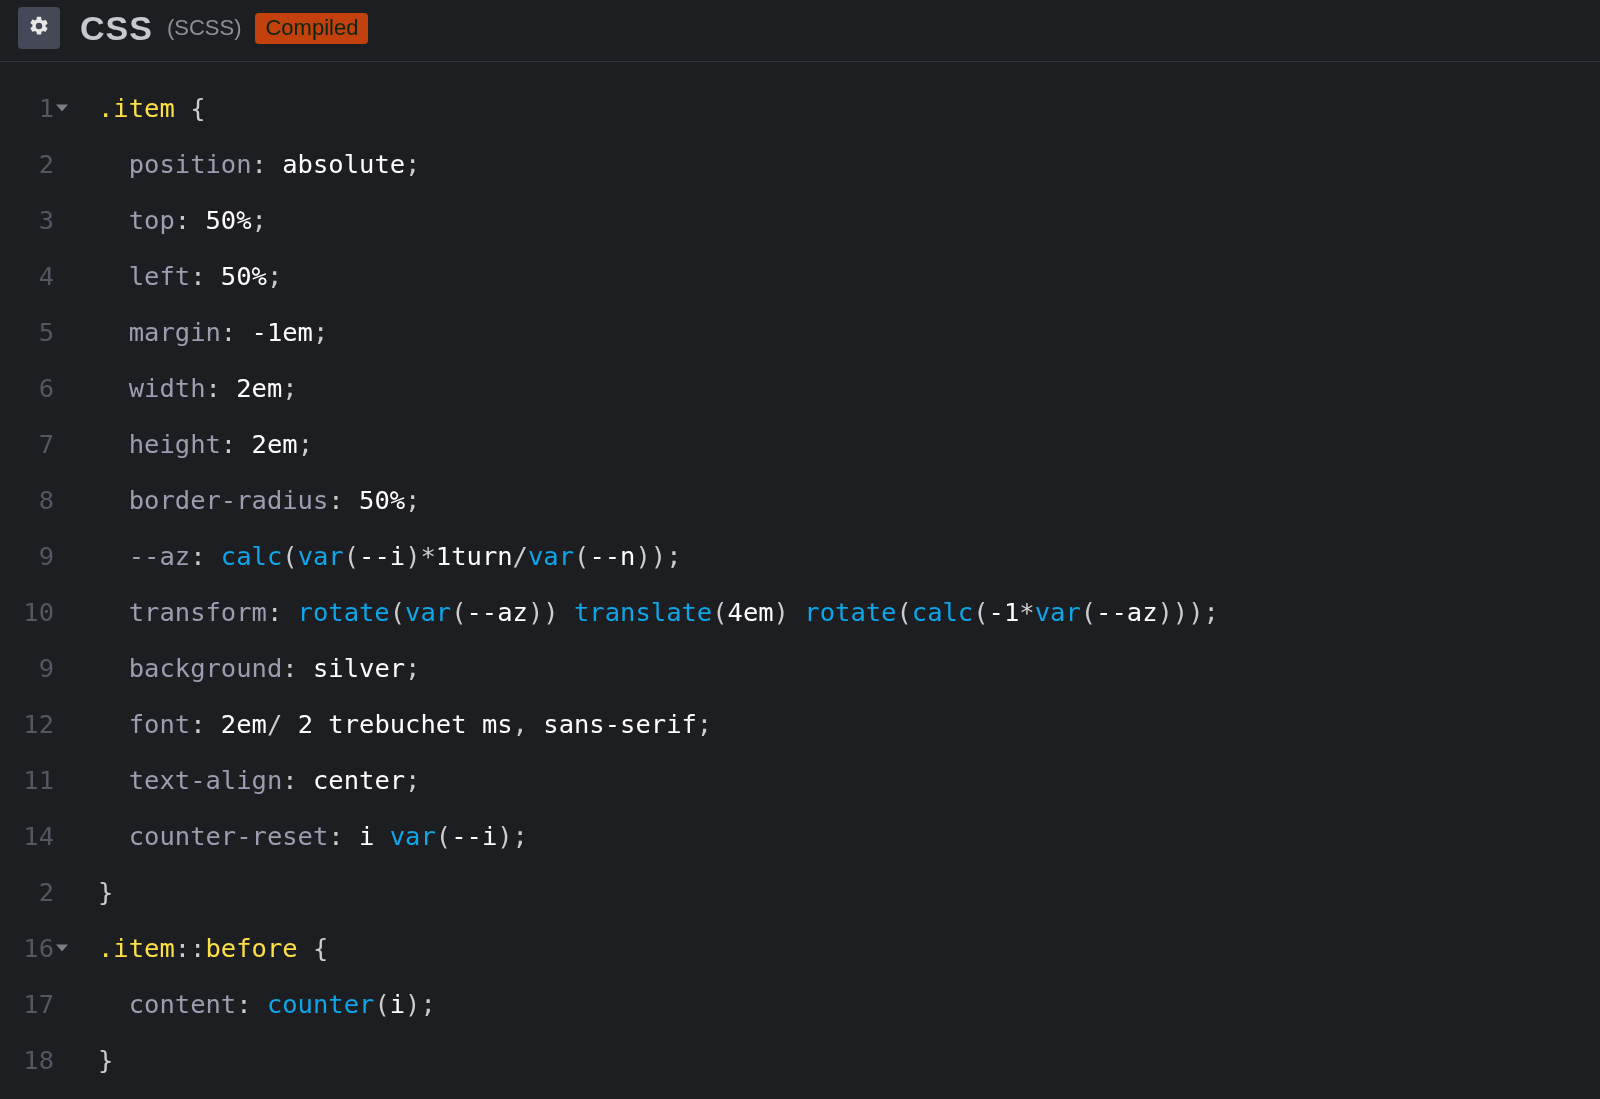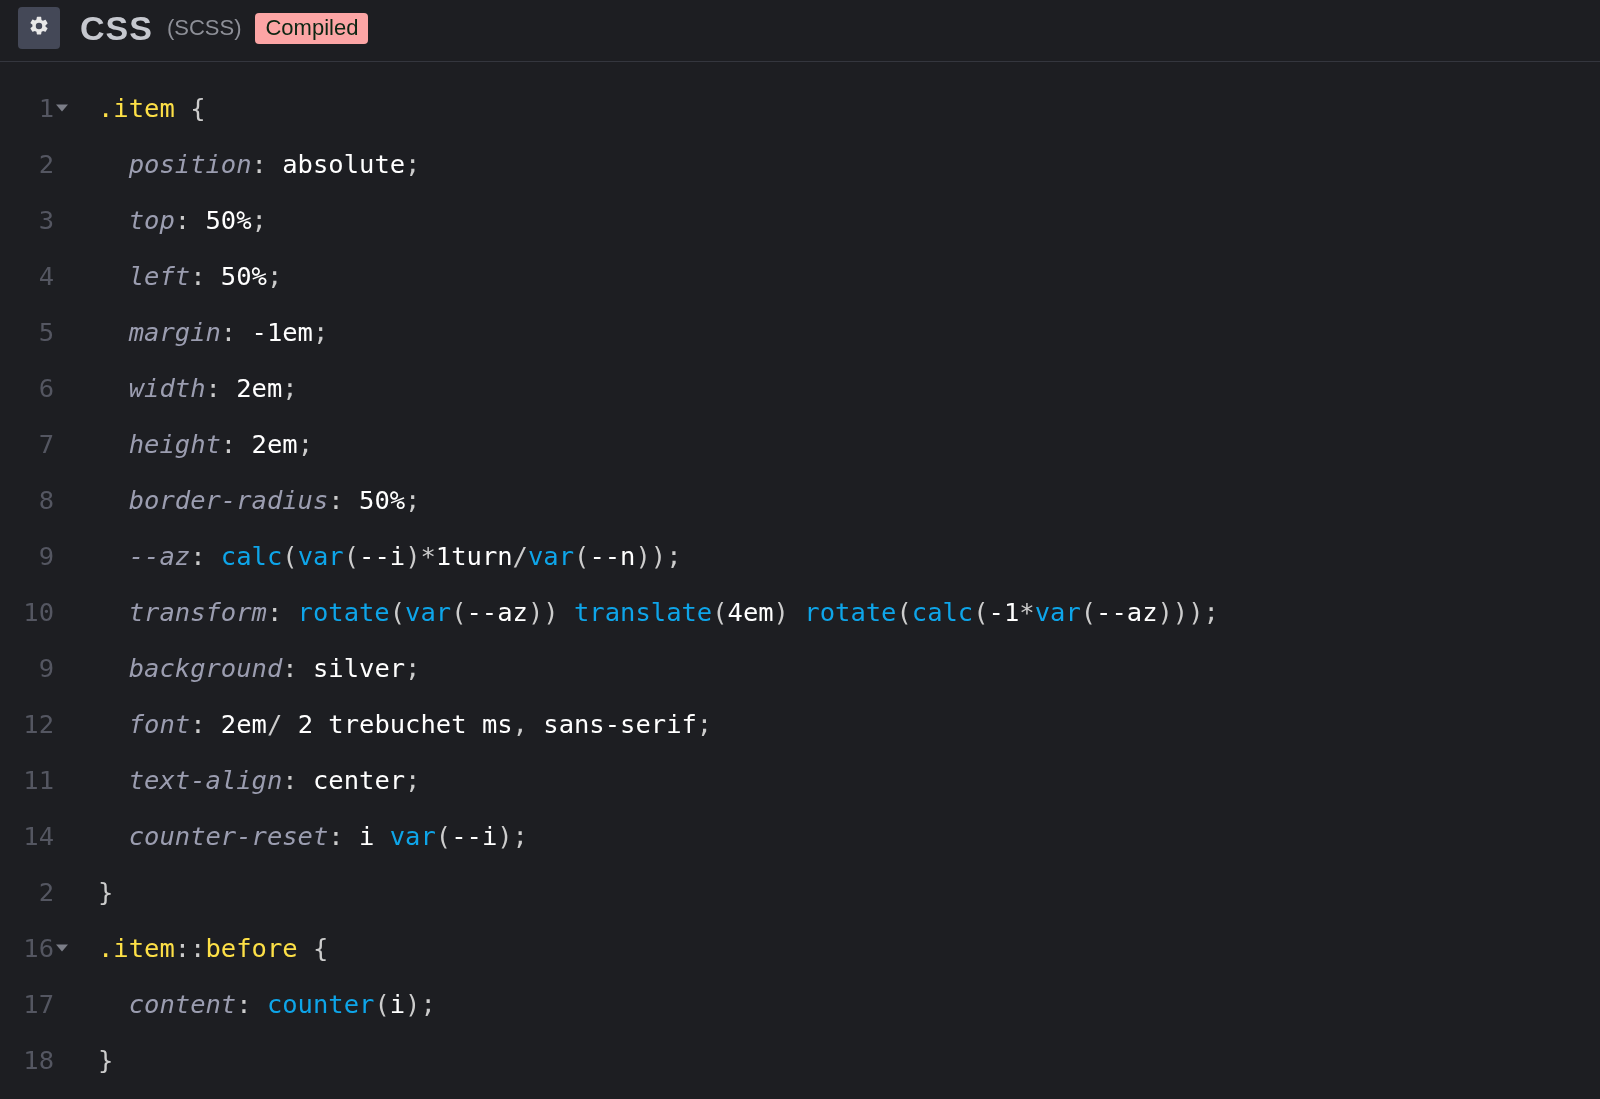--- a/index.html
+++ b/index.html
@@ -31,21 +31,21 @@
     font-weight: 700;
     font-size: 34px;
     letter-spacing: 1px;
     margin-left: 6px;
   }
   .subtype {
     color: #8d8f97;
     font-size: 22px;
   }
   .badge {
-    background: #fca5a5;
+    background: #c2410c;
     color: #0c2512;
     font-size: 22px;
     padding: 2px 10px 3px 10px;
     border-radius: 4px;
     font-weight: 500;
   }
   .editor {
     display: flex;
     font-family: "Menlo","Monaco","Consolas",monospace;
     font-size: 25.5px;
@@ -69,21 +69,21 @@
     border-right: 6px solid transparent;
     border-top: 7px solid #7b7d87;
     display: none;
   }
   .ln.has-fold .fold { display: block; }
   .code {
     padding-left: 26px;
     white-space: pre;
   }
   .c-sel   { color: #fde047; }  
-  .c-prop  { color: #9b9db0; font-style: italic; }  
+  .c-prop  { color: #9b9db0; }  
   .c-punc  { color: #cccccc; }  
   .c-val   { color: #ffffff; }  
   .c-func  { color: #0ea5e9; }  
   .c-brace { color: #cccccc; }
   .c-plain { color: #c9cbd4; }
 </style>
 </head>
 <body>
 
 <div class="header">

